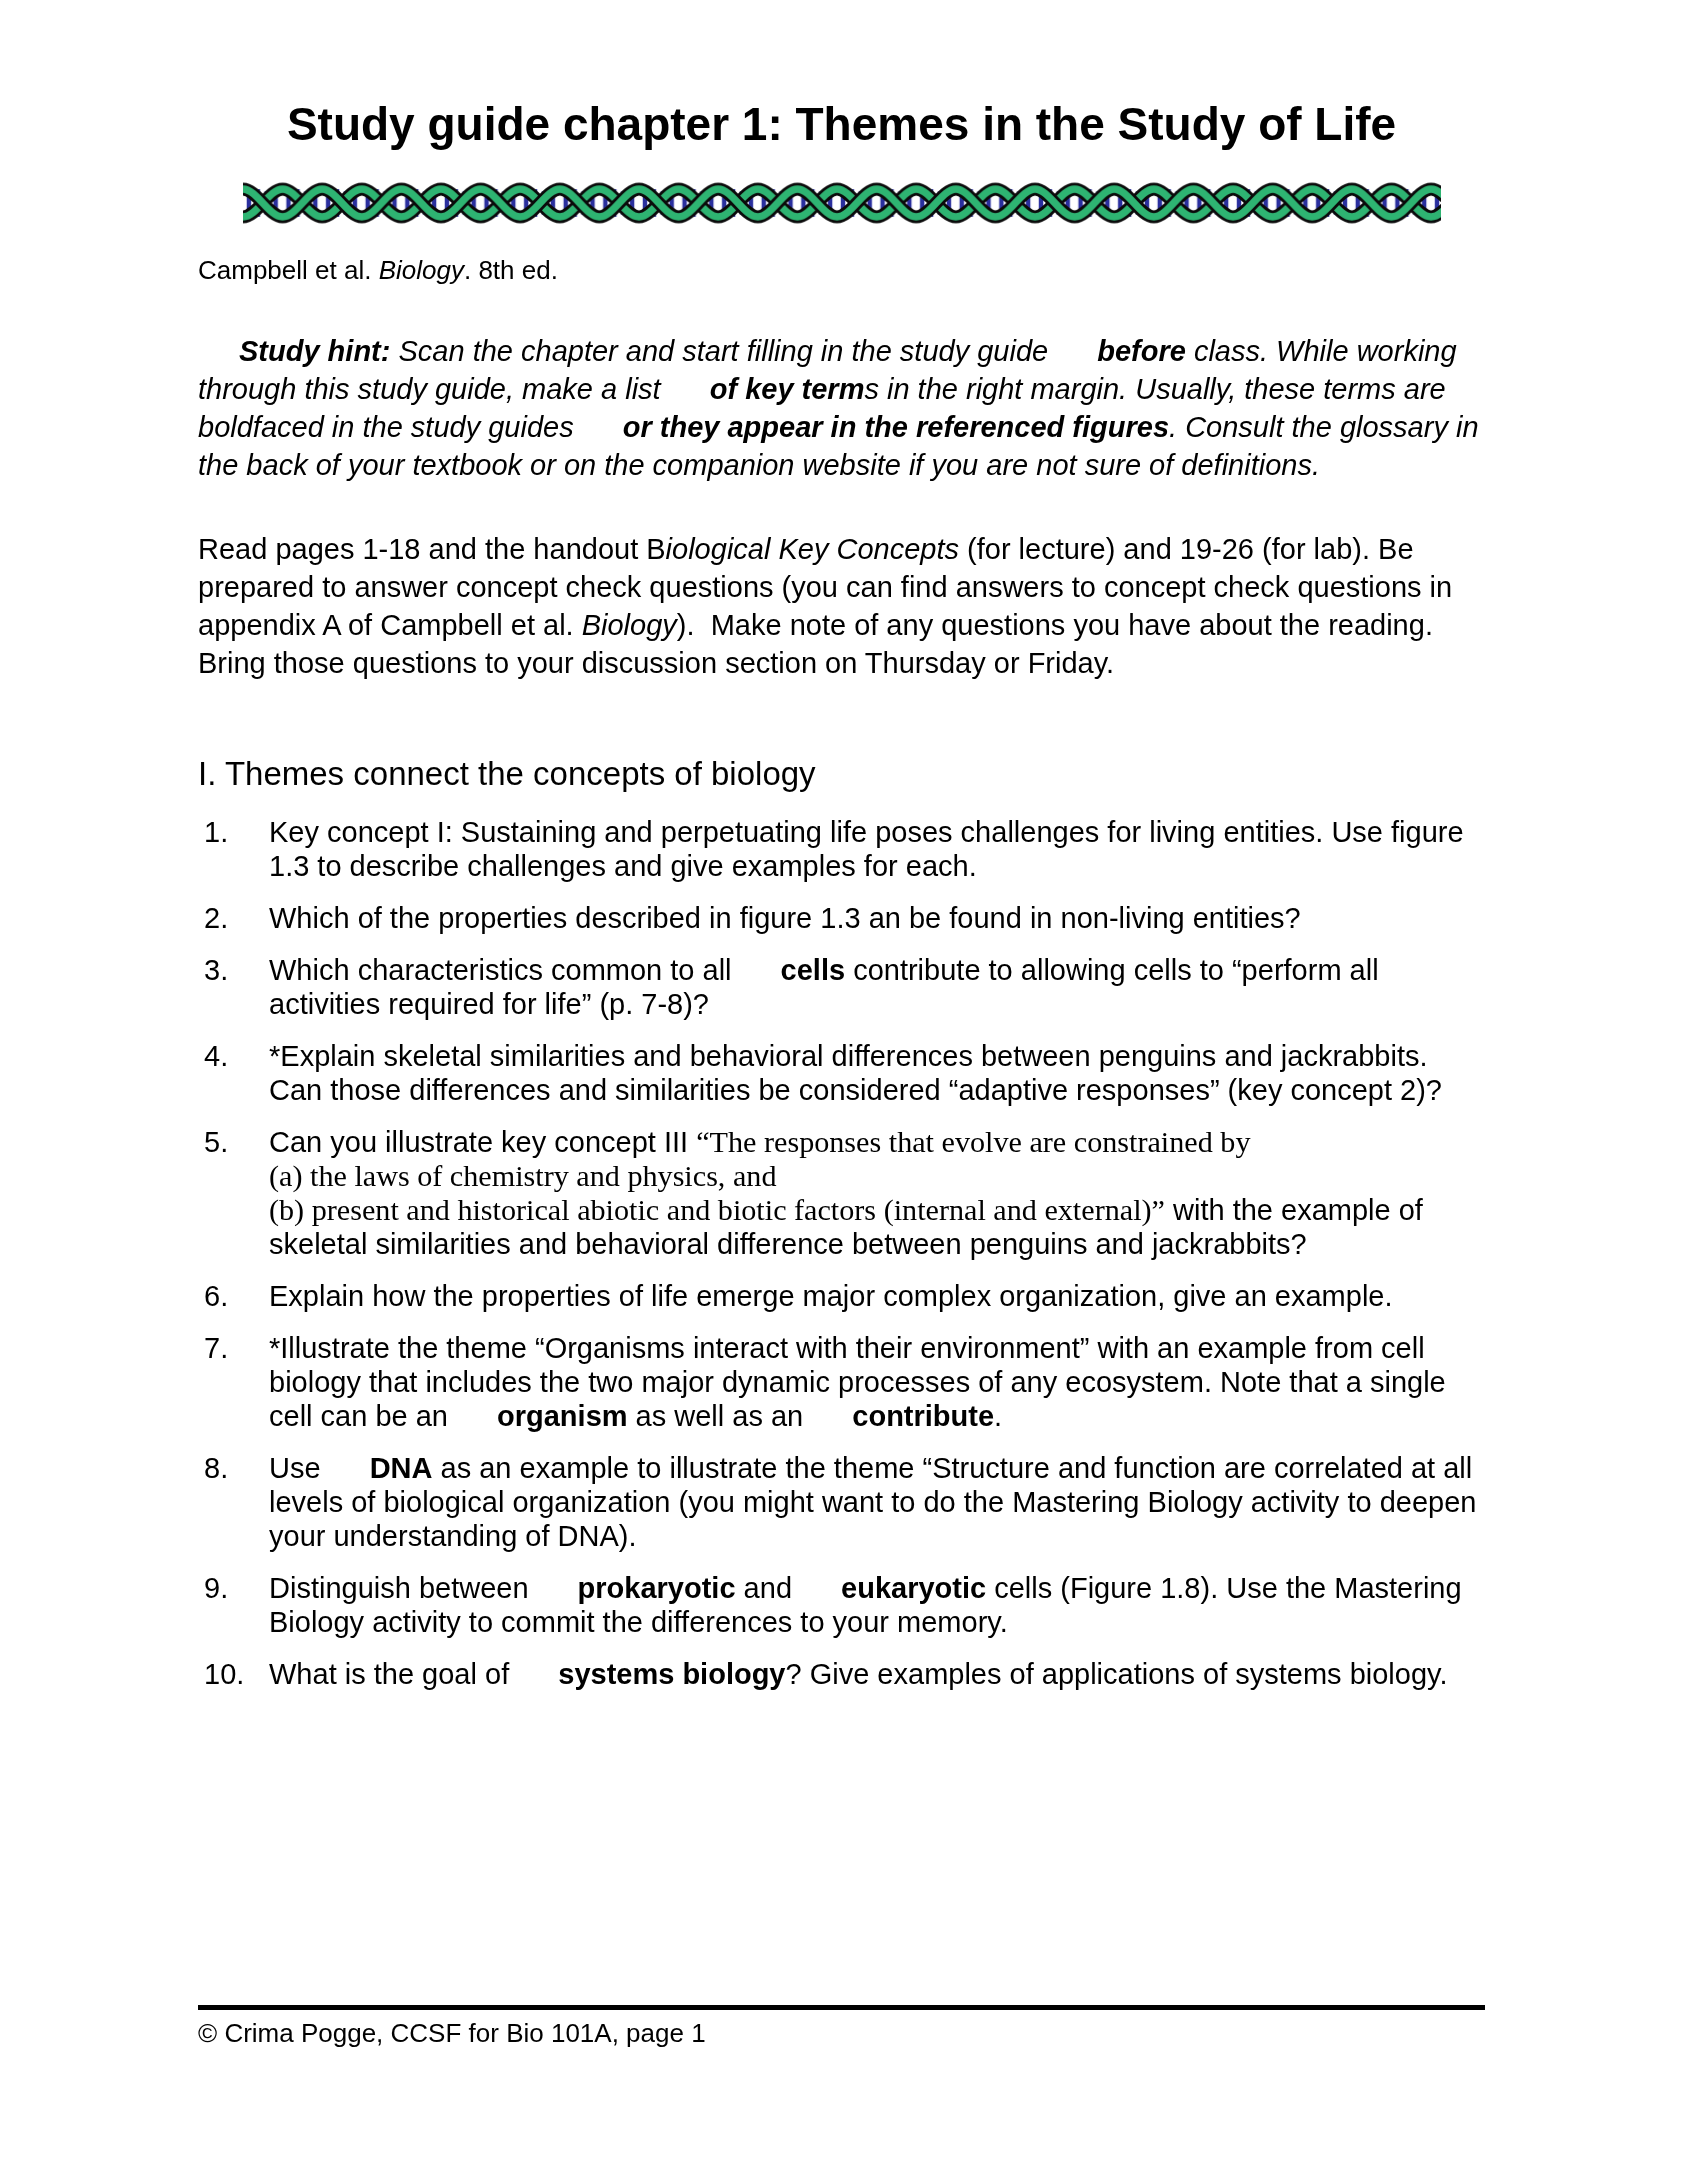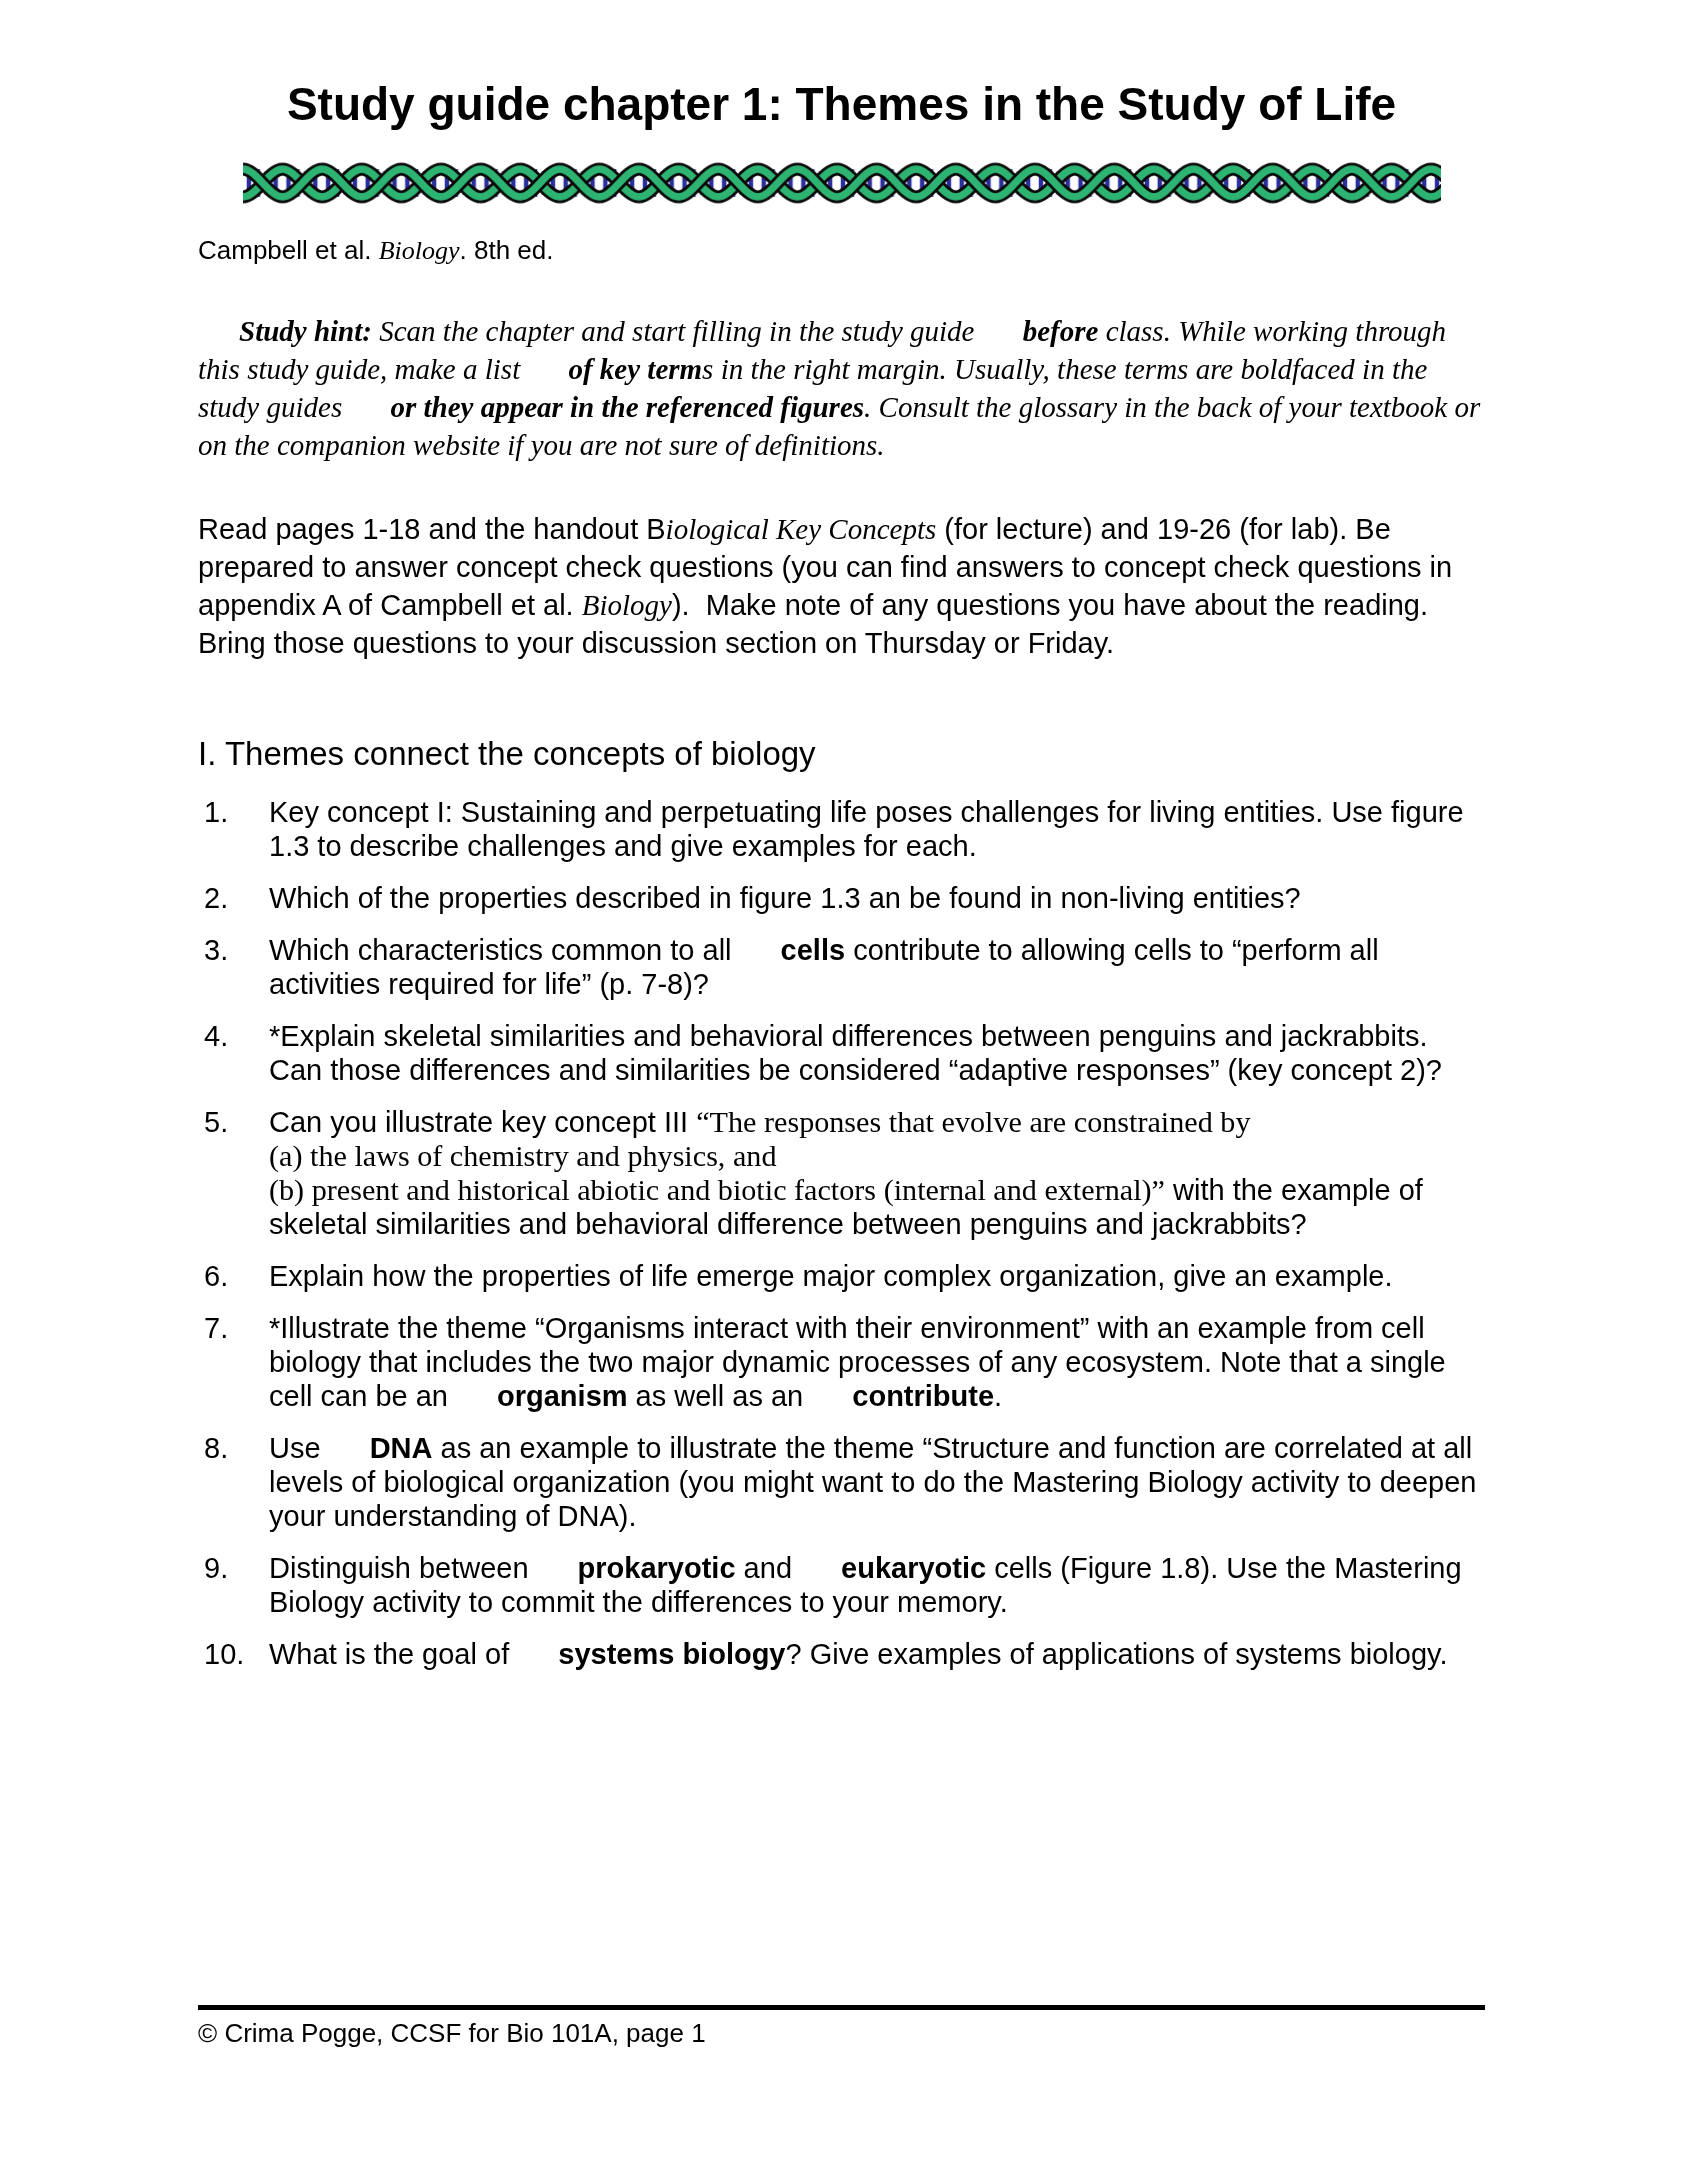--- a/index.html
+++ b/index.html
@@ -6,21 +6,21 @@
   .page{
     position:relative;
     width:1683px;height:2178px;
     background:#ffffff;
     font-family:"Liberation Sans",sans-serif;
     color:#000;
     overflow:hidden;
   }
   .content{
     box-sizing:border-box;
-    padding:78px 198px 0 198px;
+    padding:98px 198px 0 198px;
   }
   .title{
     font-size:46px;
     font-weight:bold;
     text-align:center;
     margin:0;
     letter-spacing:0px;
     line-height:1.15;
   }
   .helix-wrap{
@@ -55,21 +55,21 @@
   .q-num{
     flex:0 0 71px;
     box-sizing:border-box;
     padding-left:6px;
   }
   .q-text{
     flex:1;
     white-space:pre-wrap;
   }
   .b{font-weight:bold;margin-left:41px;}
-  .i{font-style:italic;font-family:Liberation Serif, serif;}
+  .i{font-style:italic;}
   .serif{font-family:"Liberation Serif",serif;font-size:1.04em;}
   .footer{
     position:absolute;
     left:198px;
     top:2005px;
     width:1287px;
   }
   .footer-rule{
     border:none;
     border-top:5px solid #000;

